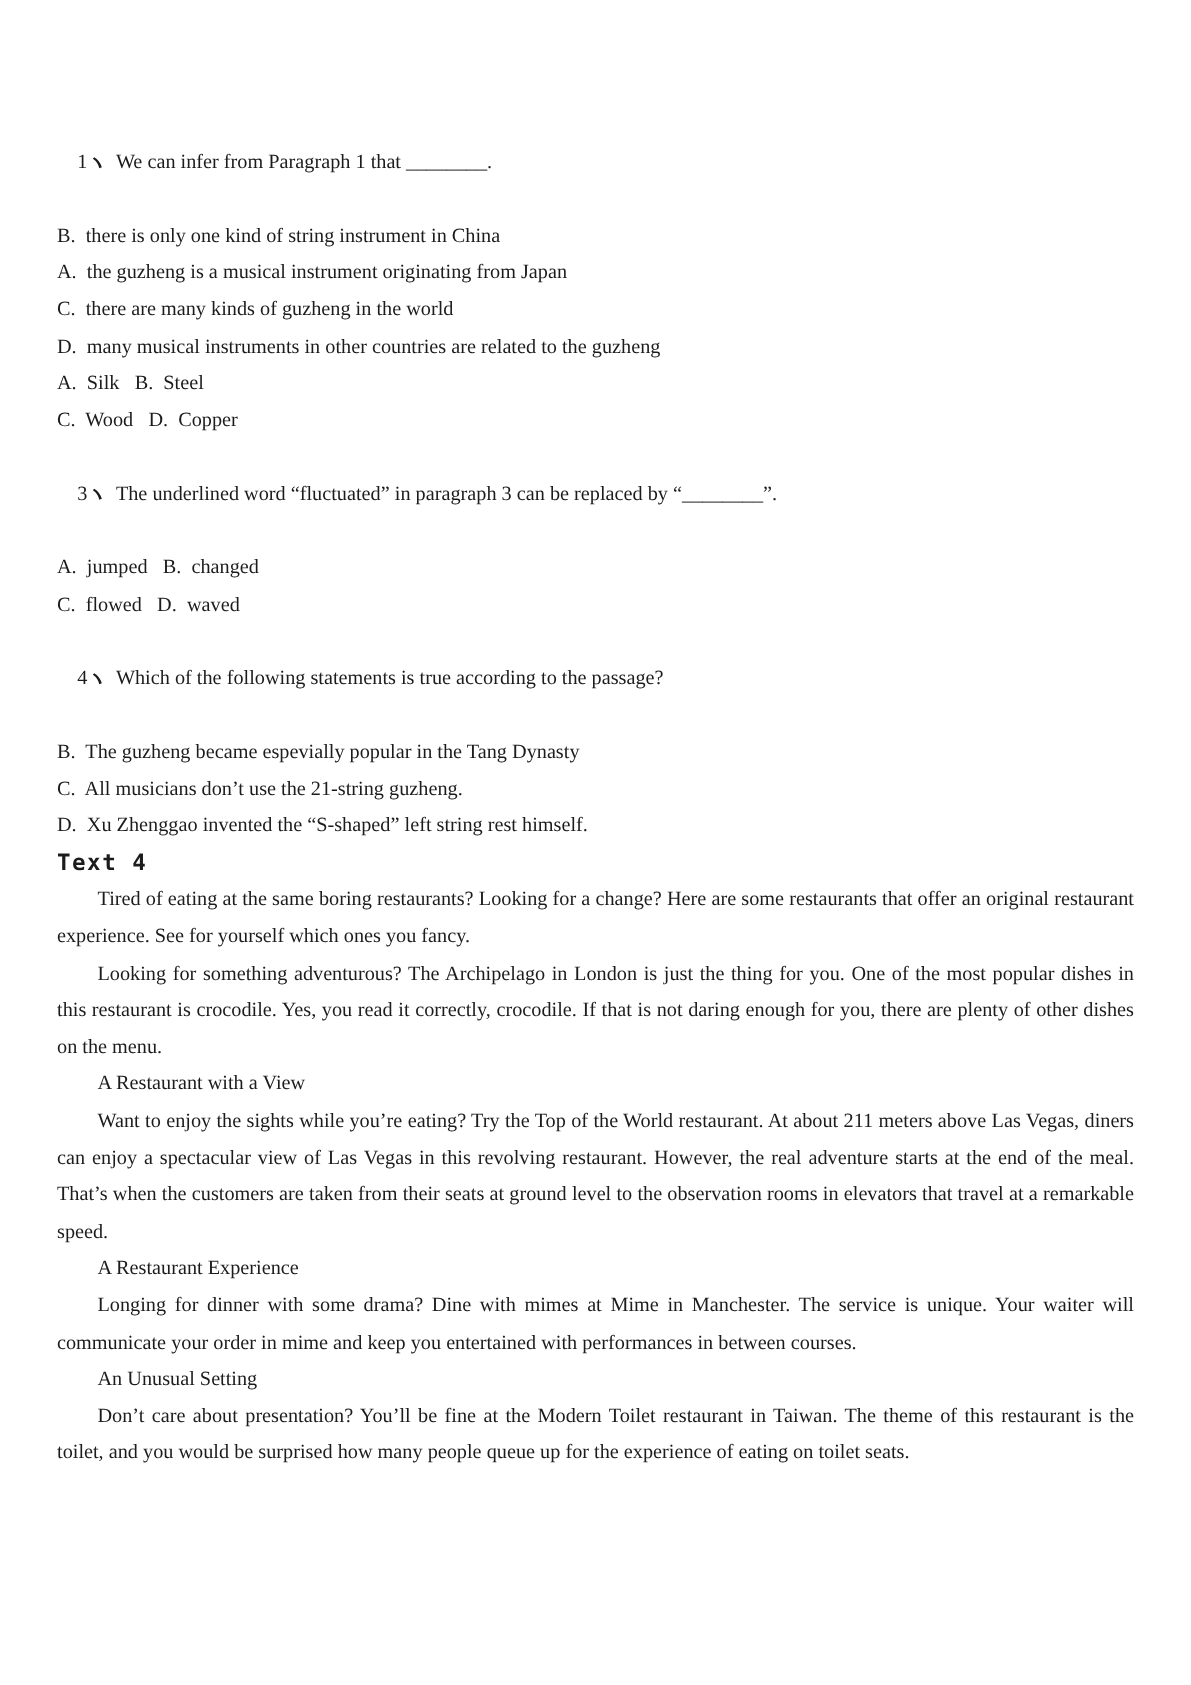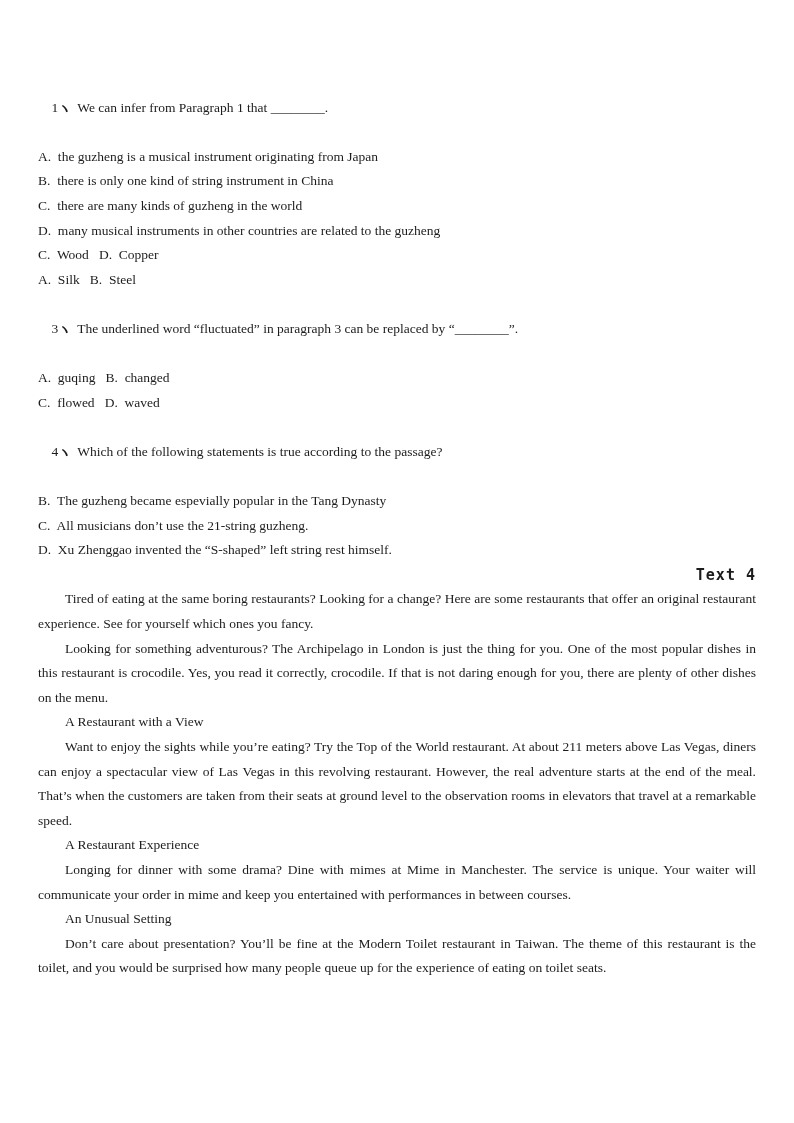--- a/index.html
+++ b/index.html
@@ -16,50 +16,50 @@
     line-height:24.6px;
     overflow:hidden;
   }
   .line{white-space:pre-wrap;margin:0;}
   .qnum{display:inline;}
   .dun{display:inline-block;width:9px;height:9px;margin:0 7px 0 3px;transform:translateY(1px);}
   .dun path{fill:#1c1c1c;}
   .para{margin:0;text-align:justify;text-indent:27px;white-space:normal;}
   .subhead{margin:0;text-indent:27px;white-space:pre-wrap;}
   .t4heading{
-    margin:0;text-align:right;text-indent:0;
+    margin:0;text-align:left;text-indent:0;
     font-family:"DejaVu Sans Mono","Liberation Mono",monospace;
     font-size:15px;font-weight:bold;letter-spacing:1px;
     line-height:24.6px;white-space:pre-wrap;
   }
 </style>
 </head>
 <body>
 
 <div class="page">
 
   <div class="line">
     <span class="qnum">1</span><span><svg class="dun" viewBox="0 0 12 12">
           <path d="M2.4 1.2 C5.6 3.1 8.2 6.3 9.2 10 L6.9 10.9 C6.1 7.4 4.2 4.4 1.2 2.5 Z"></path>
         </svg></span><span>We can infer from Paragraph 1 that ________.</span>
   </div>
+  <div class="line">B.  there is only one kind of string instrument in China</div>
   <div class="line">A.  the guzheng is a musical instrument originating from Japan</div>
-  <div class="line">B.  there is only one kind of string instrument in China</div>
   <div class="line">C.  there are many kinds of guzheng in the world</div>
   <div class="line">D.  many musical instruments in other countries are related to the guzheng</div>
 
+  <div class="line">A.  Silk   B.  Steel</div>
   <div class="line">C.  Wood   D.  Copper</div>
-  <div class="line">A.  Silk   B.  Steel</div>
 
   <div class="line">
     <span class="qnum">3</span><span><svg class="dun" viewBox="0 0 12 12">
           <path d="M2.4 1.2 C5.6 3.1 8.2 6.3 9.2 10 L6.9 10.9 C6.1 7.4 4.2 4.4 1.2 2.5 Z"></path>
         </svg></span><span>The underlined word “fluctuated” in paragraph 3 can be replaced by “________”.</span>
   </div>
-  <div class="line">A.  guqing   B.  changed</div>
+  <div class="line">A.  jumped   B.  changed</div>
   <div class="line">C.  flowed   D.  waved</div>
 
   <div class="line">
     <span class="qnum">4</span><span><svg class="dun" viewBox="0 0 12 12">
           <path d="M2.4 1.2 C5.6 3.1 8.2 6.3 9.2 10 L6.9 10.9 C6.1 7.4 4.2 4.4 1.2 2.5 Z"></path>
         </svg></span><span>Which of the following statements is true according to the passage?</span>
   </div>
   <div class="line">B.  The guzheng became espevially popular in the Tang Dynasty</div>
   <div class="line">C.  All musicians don’t use the 21-string guzheng.</div>
   <div class="line">D.  Xu Zhenggao invented the “S-shaped” left string rest himself.</div>

